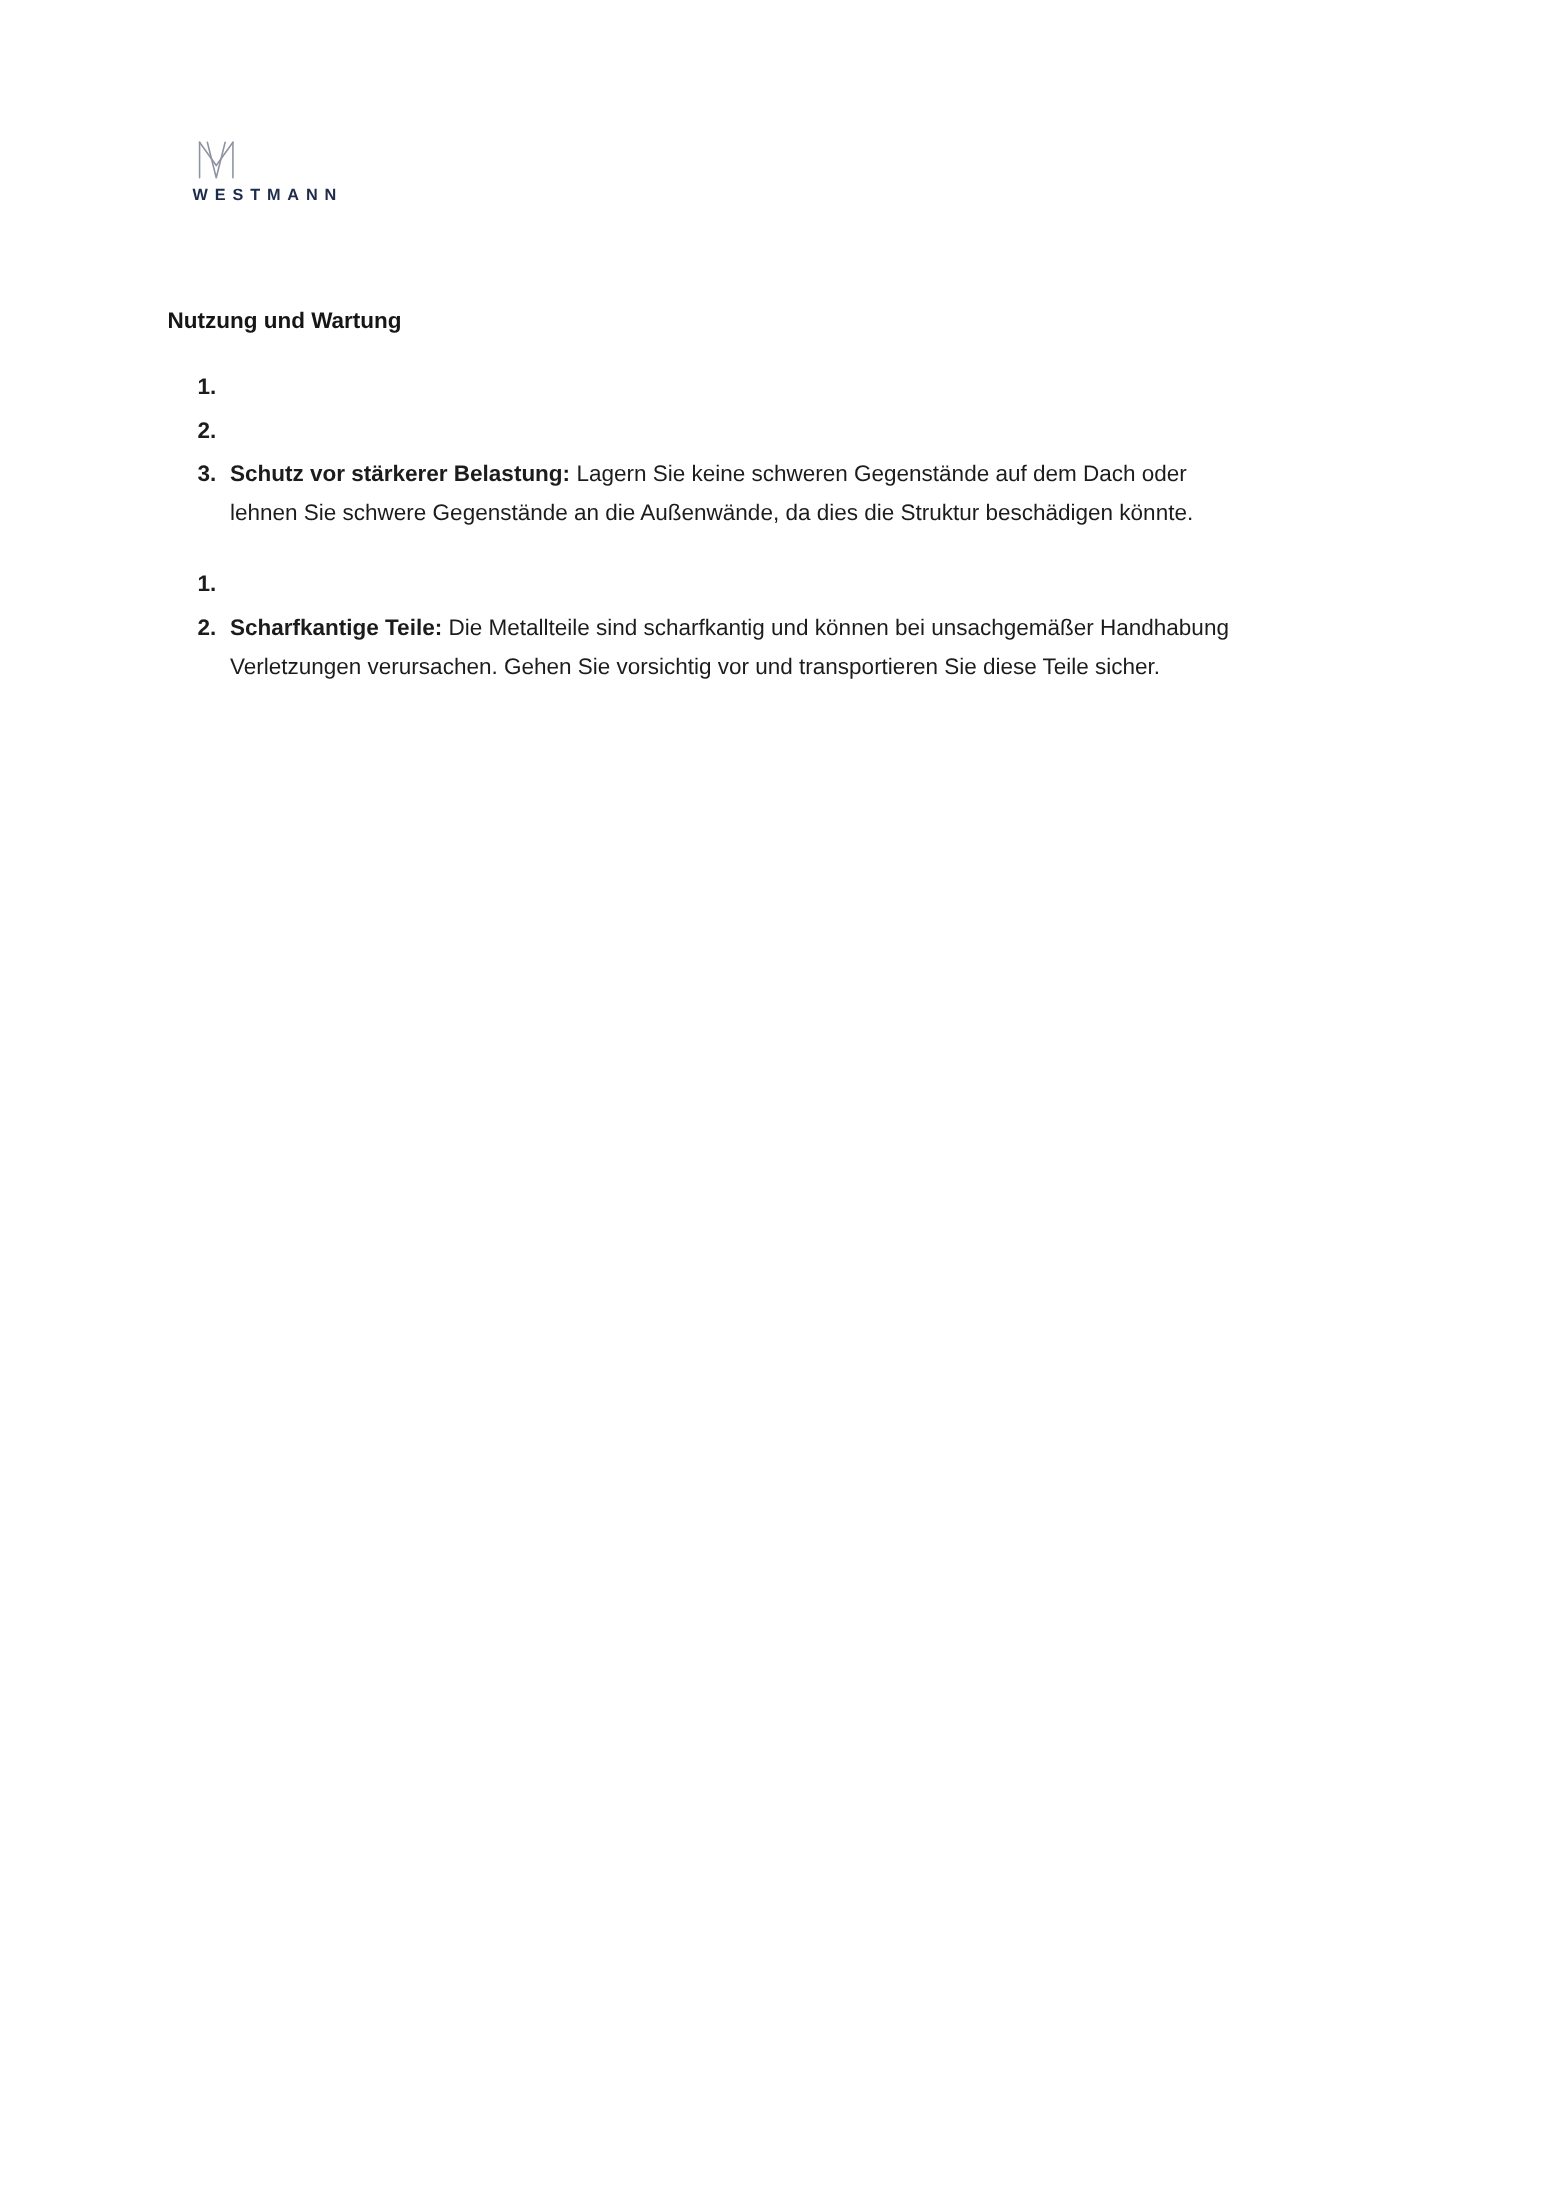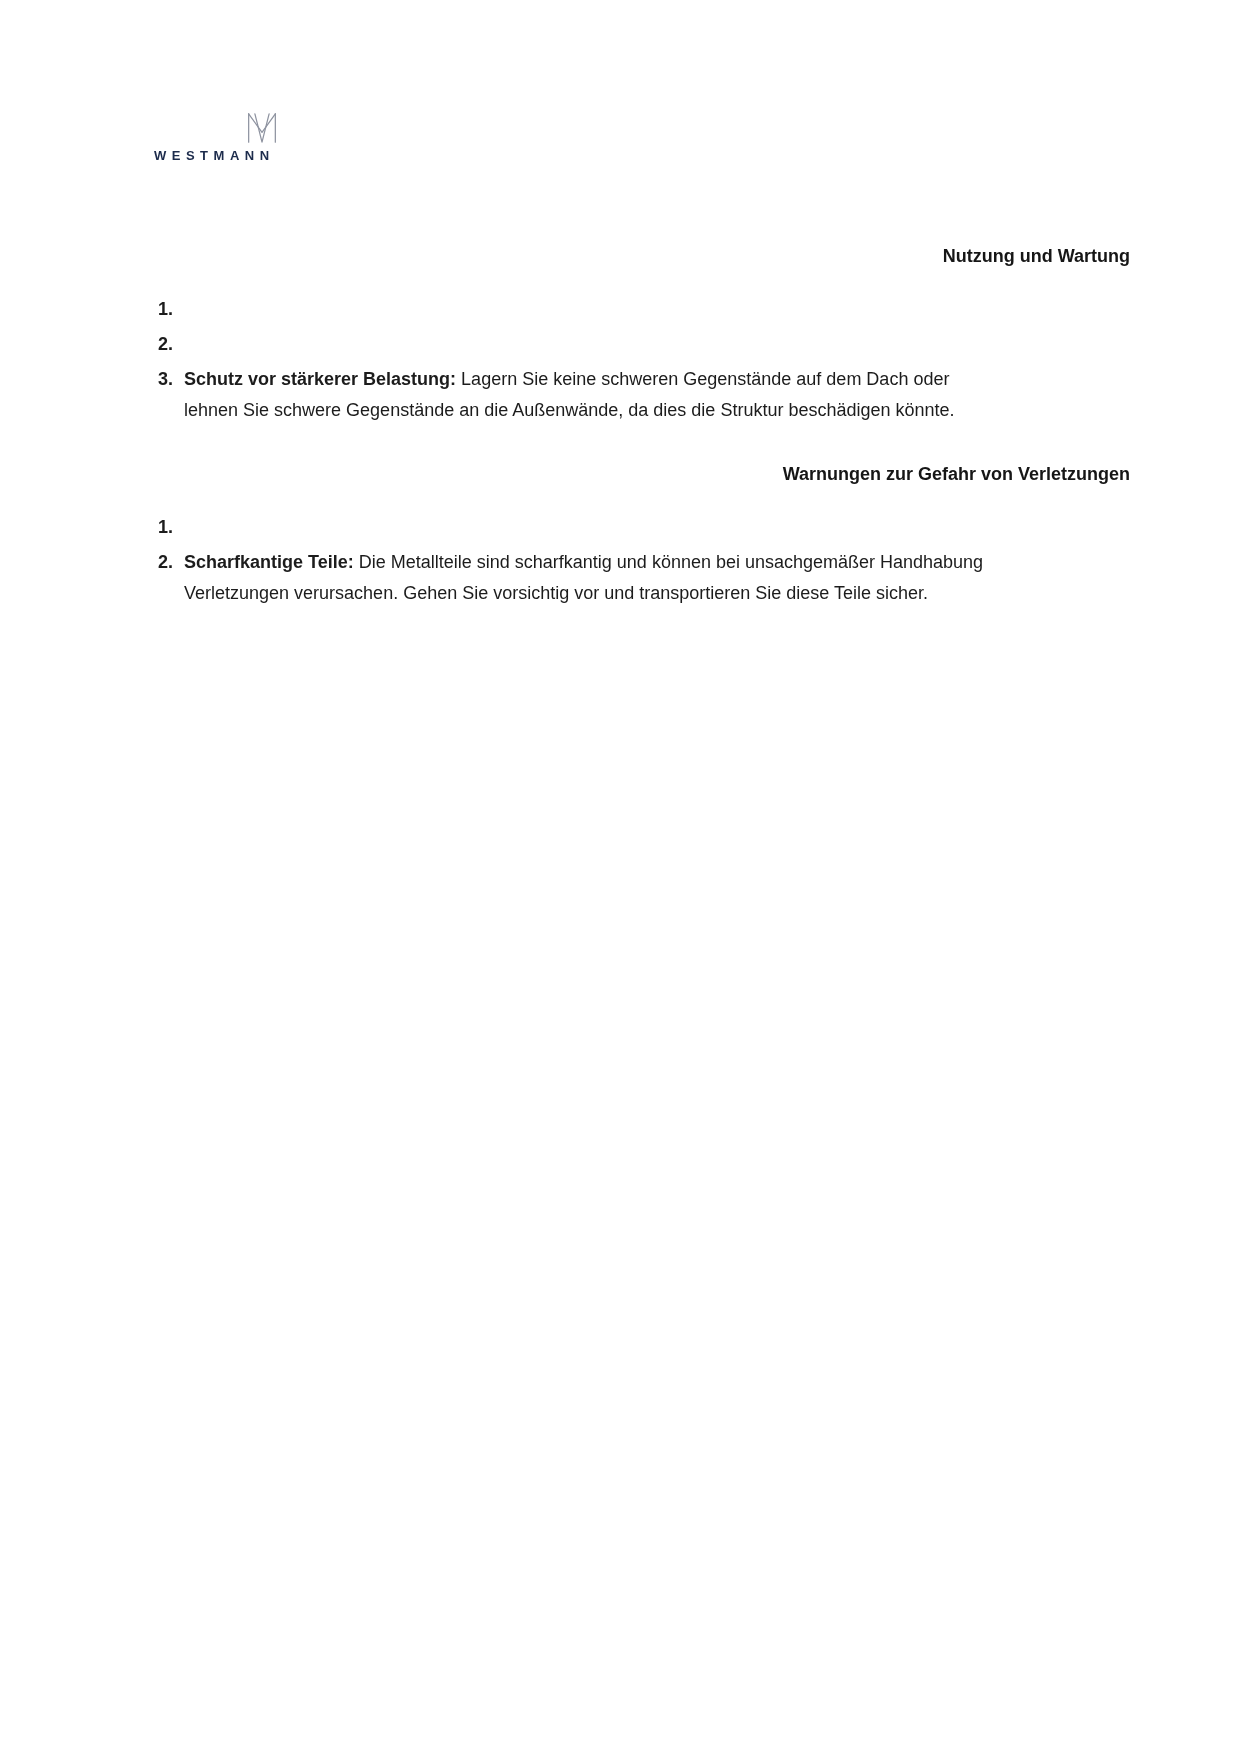--- a/index.html
+++ b/index.html
@@ -18,21 +18,21 @@
   .page {
     padding: 112px 110px 0 134px;
     box-sizing: border-box;
     width: 100%;
     height: 100%;
   }
   
   .logo {
     display: inline-flex;
     flex-direction: column;
-    align-items: flex-end;
+    align-items: flex-start;
     margin-left: 20px;
   }
   .monogram {
     display: block;
     margin-bottom: 4px;
     transform: translateX(3px);
   }
   .wordmark {
     font-size: 13px;
     font-weight: 700;
@@ -41,21 +41,20 @@
     white-space: nowrap;
     line-height: 16px;
   }
   
   .doc-heading {
     font-size: 18px;
     font-weight: 700;
     color: #161616;
     line-height: 24px;
     margin: 0;
-    text-align: right;
   }
   .doc-heading.first {
     margin-top: 80px;
   }
   .doc-heading.second {
     margin-top: 36px;
   }
   
   .doclist {
     list-style: none;
@@ -108,21 +107,20 @@
     </li>
     <li>
       <span class="li-num">3.</span>
       <div class="li-body">
         <span class="li-label">Schutz vor stärkerer Belastung:</span>
         <span>Lagern Sie keine schweren Gegenstände auf dem Dach oder lehnen Sie schwere Gegenstände an die Außenwände, da dies die Struktur beschädigen könnte.</span>
       </div>
     </li>
   </ol>
 
-  <h2 class="doc-heading second">Warnungen zur Gefahr von Verletzungen</h2>
 
   <ol class="doclist">
     <li>
       <span class="li-num">1.</span>
     </li>
     <li>
       <span class="li-num">2.</span>
       <div class="li-body">
         <span class="li-label">Scharfkantige Teile:</span>
         <span>Die Metallteile sind scharfkantig und können bei unsachgemäßer Handhabung Verletzungen verursachen. Gehen Sie vorsichtig vor und transportieren Sie diese Teile sicher.</span>

